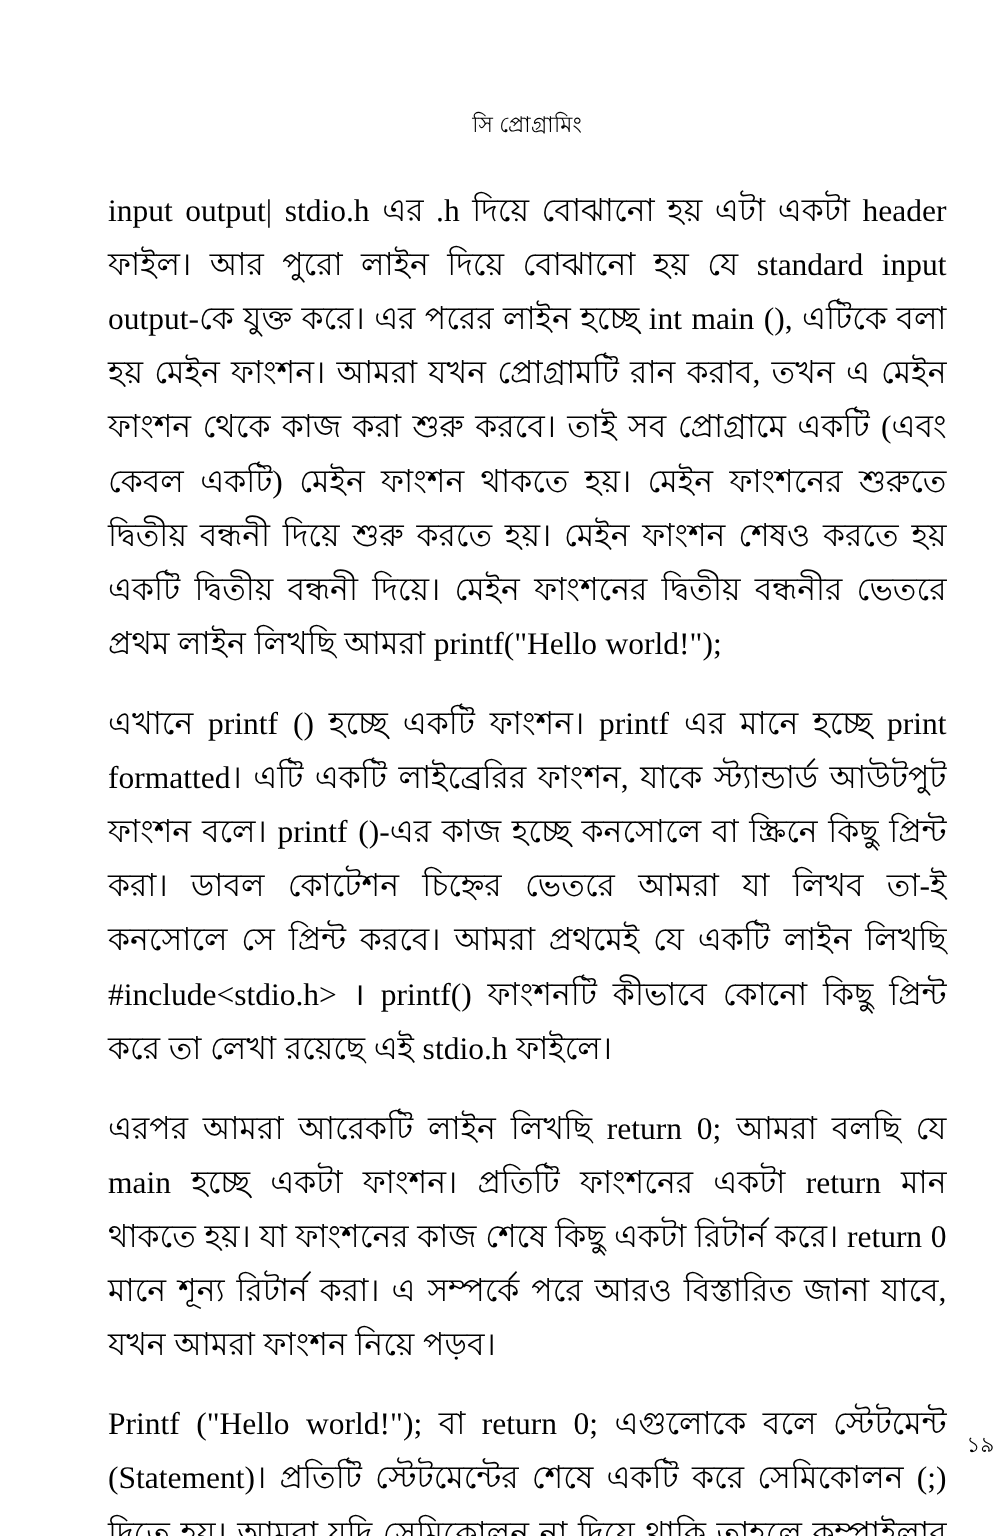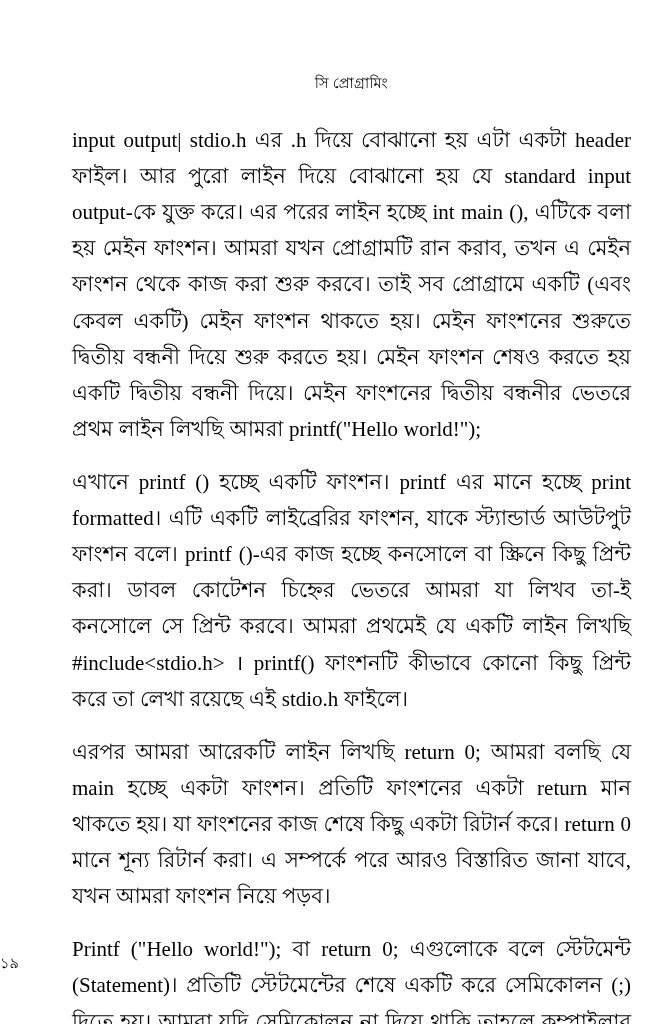--- a/index.html
+++ b/index.html
@@ -37,21 +37,21 @@
     word-spacing: 0.5px;
   }
   .para:last-of-type {
     margin-bottom: 0;
   }
   .folio {
     position: absolute;
     left: 0;
     right: 0;
     bottom: 48px;
-    text-align: left;
+    text-align: right;
     font-size: 14.5px;
   }
 </style>
 </head>
 <body>
 
 <div class="page">
 
   <div class="running-head">সি প্রোগ্রামিং</div>
 

